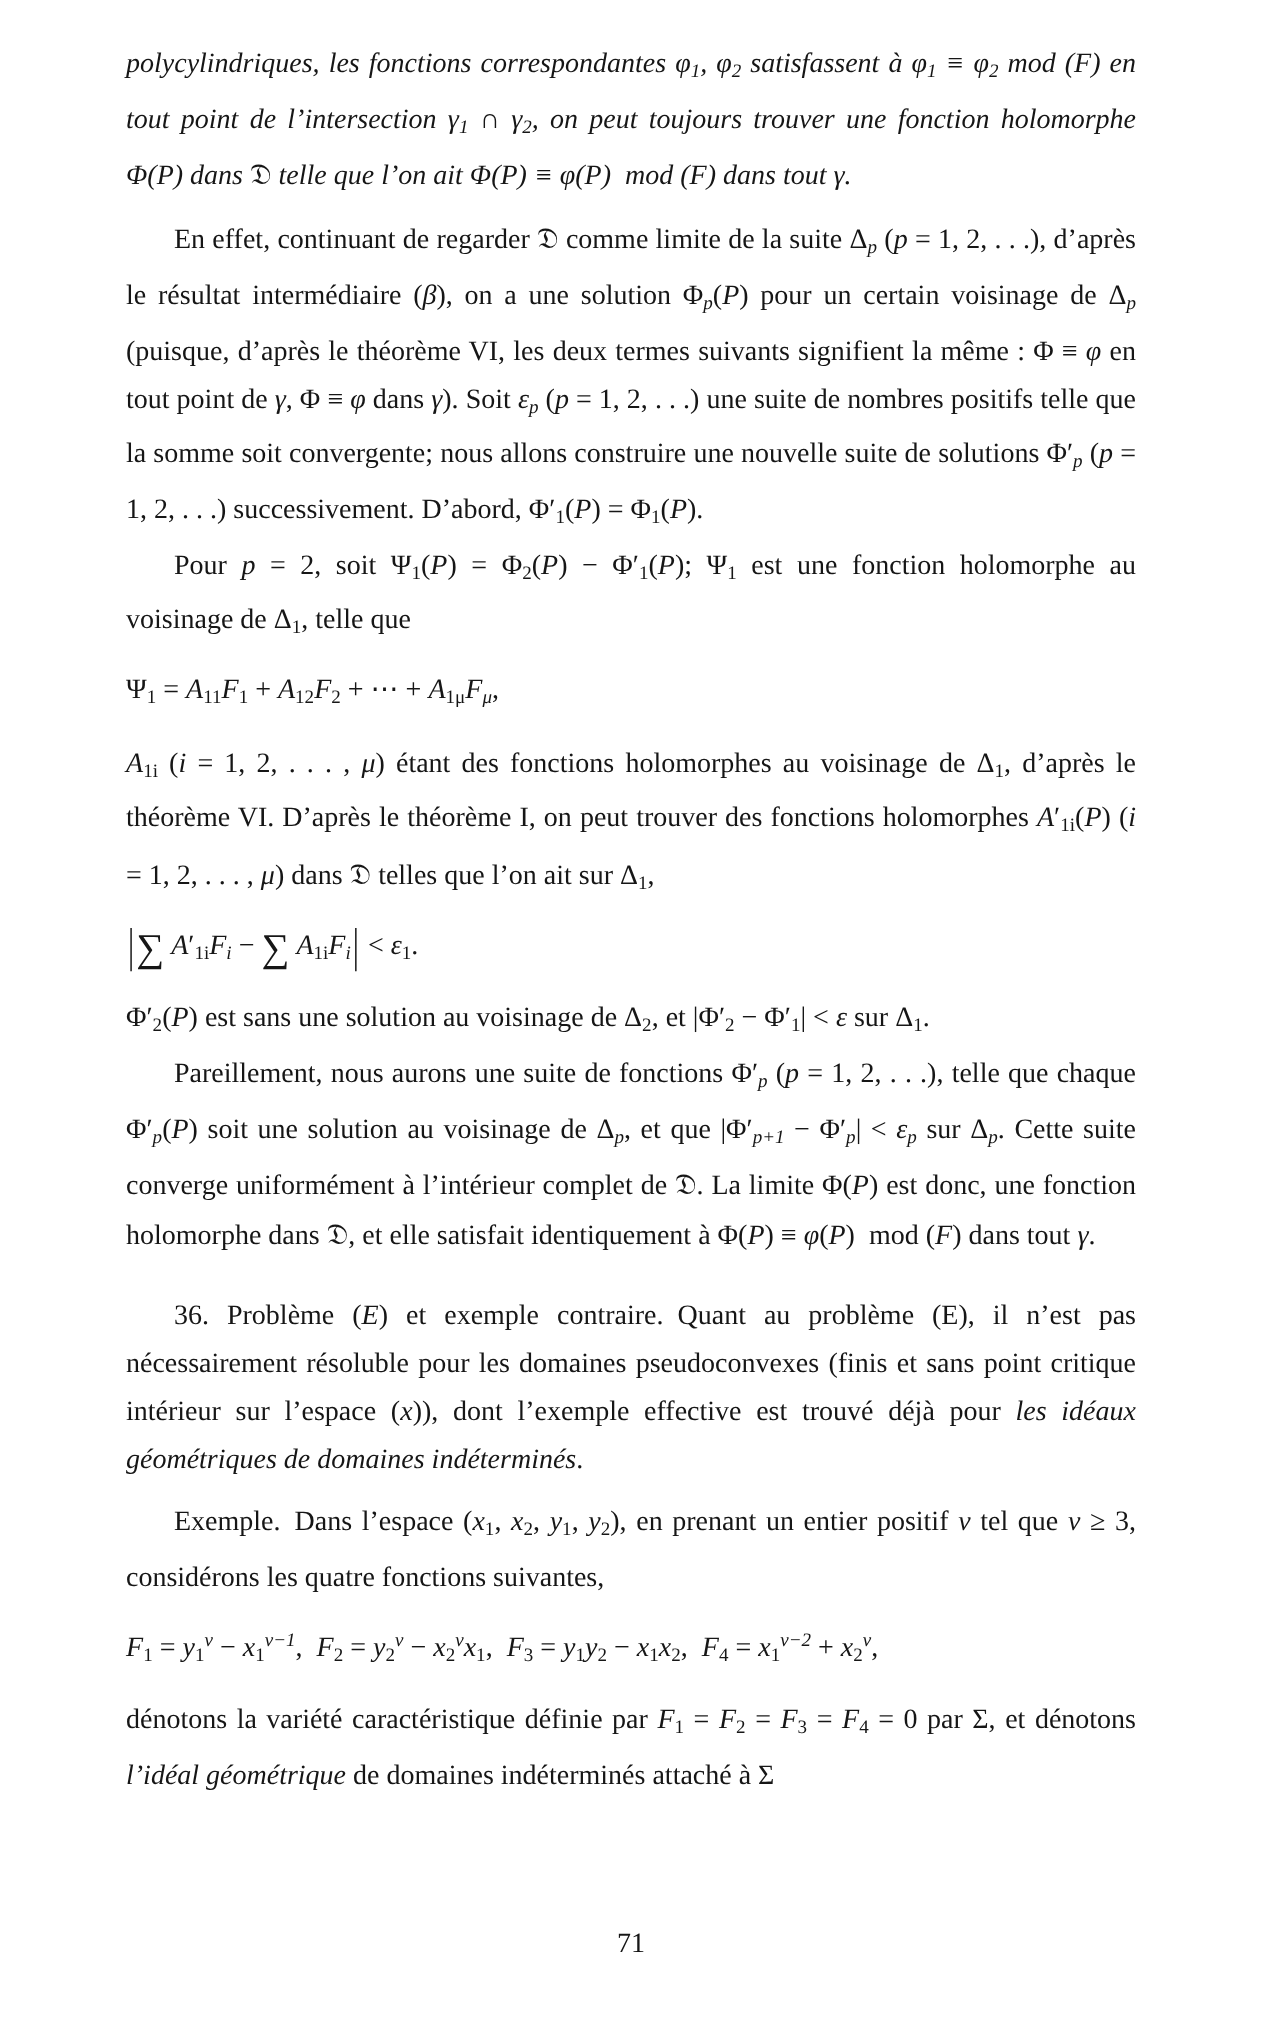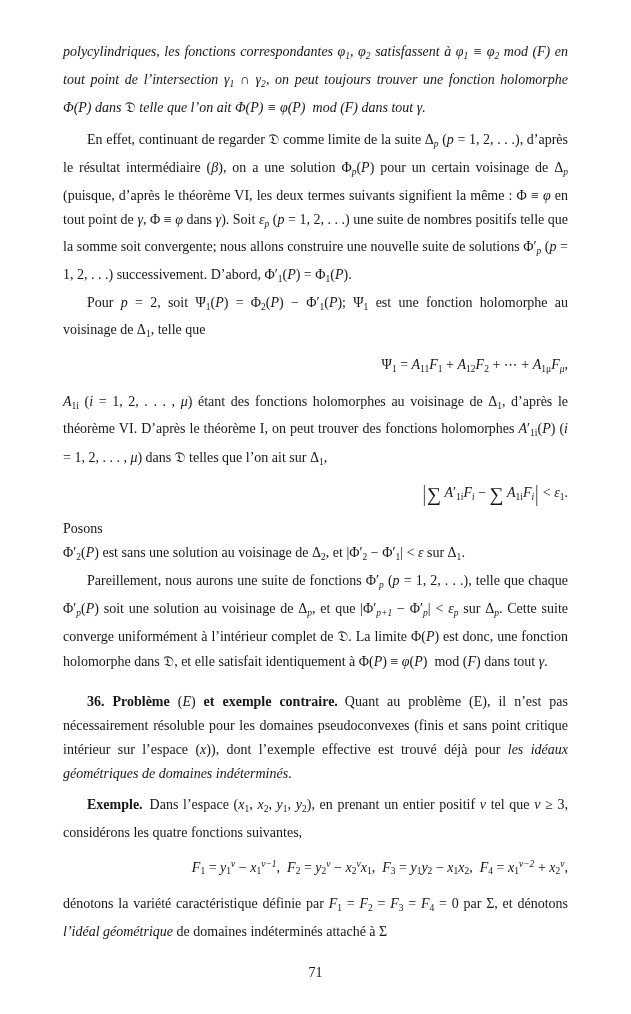--- a/index.html
+++ b/index.html
@@ -2,47 +2,46 @@
 <html lang="fr"><head>
 <meta charset="utf-8">
 <style>
   html,body{margin:0;padding:0;background:#ffffff;}
   .page{
     position:relative;width:631px;height:1014px;background:#ffffff;
     color:#161616;overflow:hidden;
     font-family:"Liberation Serif","DejaVu Serif","DejaVu Sans",serif;
     font-size:14px;line-height:24px;
   }
-  .content{position:absolute;left:63px;top:40px;width:505px;}
+  .content{position:absolute;left:63px;top:21px;width:505px;}
   .p{text-align:justify;}
-  .eq{text-align:right;margin:7px 0 9px 0;}
+  .eq{text-align:left;margin:7px 0 9px 0;}
   .indent{text-indent:24px;}
   .gap-sm{margin-top:7px;}
   .gap-md{margin-top:16px;}
   .it{font-style:italic;}
-  .bd{font-weight:700;}
+  .bd{font-weight:400;}
   .sb{font-size:68%;vertical-align:-0.28em;}
   .sp{font-size:68%;vertical-align:0.5em;}
   .big{font-size:140%;vertical-align:-0.18em;line-height:1;}
   .bar{display:inline-block;transform:scaleY(1.55);line-height:1;margin:0 1px;font-size:110%;vertical-align:-0.08em;}
   .frak{font-family:"DejaVu Sans","DejaVu Serif",serif;font-size:104%;}
   .pagenum{position:absolute;left:0;top:961px;width:100%;text-align:center;font-size:14px;color:#161616;}
 </style>
 </head>
 <body>
 
 <div class="page">
   <div class="content" id="doc-content">
       <div class="p"><span class="it">polycylindriques, les fonctions correspondantes φ</span><span class="it sb">1</span><span class="it">, φ</span><span class="it sb">2</span><span class="it"> satisfassent à φ</span><span class="it sb">1</span><span class="it"> ≡ φ</span><span class="it sb">2</span><span class="it"> mod (F) en tout point de l’intersection γ</span><span class="it sb">1</span><span class="it"> ∩ γ</span><span class="it sb">2</span><span class="it">, on peut toujours trouver une fonction holomorphe Φ(P) dans </span><span class="frak">𝔇</span><span class="it"> telle que l’on ait Φ(P) ≡ φ(P) mod (F) dans tout γ.</span></div>
       <div class="p indent gap-sm"><span>En effet, continuant de regarder </span><span class="frak">𝔇</span><span> comme limite de la suite Δ</span><span class="it sb">p</span><span> (</span><span class="it">p</span><span> = 1, 2, .&nbsp;.&nbsp;.), d’après le résultat intermédiaire (</span><span class="it">β</span><span>), on a une solution Φ</span><span class="it sb">p</span><span>(</span><span class="it">P</span><span>) pour un certain voisinage de Δ</span><span class="it sb">p</span><span> (puisque, d’après le théorème VI, les deux termes suivants signifient la même : Φ ≡ </span><span class="it">φ</span><span> en tout point de </span><span class="it">γ</span><span>, Φ ≡ </span><span class="it">φ</span><span> dans </span><span class="it">γ</span><span>). Soit </span><span class="it">ε</span><span class="it sb">p</span><span> (</span><span class="it">p</span><span> = 1, 2, .&nbsp;.&nbsp;.) une suite de nombres positifs telle que la somme soit convergente; nous allons construire une nouvelle suite de solutions Φ′</span><span class="it sb">p</span><span> (</span><span class="it">p</span><span> = 1, 2, .&nbsp;.&nbsp;.) successivement. D’abord, Φ′</span><span class="sb">1</span><span>(</span><span class="it">P</span><span>) = Φ</span><span class="sb">1</span><span>(</span><span class="it">P</span><span>).</span></div>
       <div class="p indent"><span>Pour </span><span class="it">p</span><span> = 2, soit Ψ</span><span class="sb">1</span><span>(</span><span class="it">P</span><span>) = Φ</span><span class="sb">2</span><span>(</span><span class="it">P</span><span>) − Φ′</span><span class="sb">1</span><span>(</span><span class="it">P</span><span>); Ψ</span><span class="sb">1</span><span> est une fonction holomorphe au voisinage de Δ</span><span class="sb">1</span><span>, telle que</span></div>
       <div class="eq"><span>Ψ</span><span class="sb">1</span><span> = </span><span class="it">A</span><span class="sb">11</span><span class="it">F</span><span class="sb">1</span><span> + </span><span class="it">A</span><span class="sb">12</span><span class="it">F</span><span class="sb">2</span><span> + ⋯ + </span><span class="it">A</span><span class="sb">1μ</span><span class="it">F</span><span class="it sb">μ</span><span>,</span></div>
       <div class="p"><span class="it">A</span><span class="sb">1i</span><span> (</span><span class="it">i</span><span> = 1, 2, .&nbsp;.&nbsp;.&nbsp;, </span><span class="it">μ</span><span>) étant des fonctions holomorphes au voisinage de Δ</span><span class="sb">1</span><span>, d’après le théorème VI. D’après le théorème I, on peut trouver des fonctions holomorphes </span><span class="it">A</span><span>′</span><span class="sb">1i</span><span>(</span><span class="it">P</span><span>) (</span><span class="it">i</span><span> = 1, 2, .&nbsp;.&nbsp;.&nbsp;, </span><span class="it">μ</span><span>) dans </span><span class="frak">𝔇</span><span> telles que l’on ait sur Δ</span><span class="sb">1</span><span>,</span></div>
       <div class="eq"><span class="bar">|</span><span class="big">∑</span><span> </span><span class="it">A</span><span>′</span><span class="sb">1i</span><span class="it">F</span><span class="it sb">i</span><span> − </span><span class="big">∑</span><span> </span><span class="it">A</span><span class="sb">1i</span><span class="it">F</span><span class="it sb">i</span><span class="bar">|</span><span> &lt; </span><span class="it">ε</span><span class="sb">1</span><span>.</span></div>
-      <div class="p"><span>Posons</span></div>
       <div class="p"><span>Φ′</span><span class="sb">2</span><span>(</span><span class="it">P</span><span>) est sans une solution au voisinage de Δ</span><span class="sb">2</span><span>, et |Φ′</span><span class="sb">2</span><span> − Φ′</span><span class="sb">1</span><span>| &lt; </span><span class="it">ε</span><span> sur Δ</span><span class="sb">1</span><span>.</span></div>
       <div class="p indent"><span>Pareillement, nous aurons une suite de fonctions Φ′</span><span class="it sb">p</span><span> (</span><span class="it">p</span><span> = 1, 2, .&nbsp;.&nbsp;.), telle que chaque Φ′</span><span class="it sb">p</span><span>(</span><span class="it">P</span><span>) soit une solution au voisinage de Δ</span><span class="it sb">p</span><span>, et que |Φ′</span><span class="it sb">p+1</span><span> − Φ′</span><span class="it sb">p</span><span>| &lt; </span><span class="it">ε</span><span class="it sb">p</span><span> sur Δ</span><span class="it sb">p</span><span>. Cette suite converge uniformément à l’intérieur complet de </span><span class="frak">𝔇</span><span>. La limite Φ(</span><span class="it">P</span><span>) est donc, une fonction holomorphe dans </span><span class="frak">𝔇</span><span>, et elle satisfait identiquement à Φ(</span><span class="it">P</span><span>) ≡ </span><span class="it">φ</span><span>(</span><span class="it">P</span><span>) mod (</span><span class="it">F</span><span>) dans tout </span><span class="it">γ</span><span>.</span></div>
       <div class="p indent gap-md"><span class="bd">36. Problème </span><span>(</span><span class="it">E</span><span>)</span><span class="bd"> et exemple contraire.</span><span> Quant au problème (E), il n’est pas nécessairement résoluble pour les domaines pseudoconvexes (finis et sans point critique intérieur sur l’espace (</span><span class="it">x</span><span>)), dont l’exemple effective est trouvé déjà pour </span><span class="it">les idéaux géométriques de domaines indéterminés</span><span>.</span></div>
       <div class="p indent gap-sm"><span class="bd">Exemple.</span><span> Dans l’espace (</span><span class="it">x</span><span class="sb">1</span><span>, </span><span class="it">x</span><span class="sb">2</span><span>, </span><span class="it">y</span><span class="sb">1</span><span>, </span><span class="it">y</span><span class="sb">2</span><span>), en prenant un entier positif </span><span class="it">ν</span><span> tel que </span><span class="it">ν</span><span> ≥ 3, considérons les quatre fonctions suivantes,</span></div>
       <div class="eq"><span class="it">F</span><span class="sb">1</span><span> = </span><span class="it">y</span><span class="sb">1</span><span class="it sp">ν</span><span> − </span><span class="it">x</span><span class="sb">1</span><span class="it sp">ν−1</span><span>, </span><span class="it">F</span><span class="sb">2</span><span> = </span><span class="it">y</span><span class="sb">2</span><span class="it sp">ν</span><span> − </span><span class="it">x</span><span class="sb">2</span><span class="it sp">ν</span><span class="it">x</span><span class="sb">1</span><span>, </span><span class="it">F</span><span class="sb">3</span><span> = </span><span class="it">y</span><span class="sb">1</span><span class="it">y</span><span class="sb">2</span><span> − </span><span class="it">x</span><span class="sb">1</span><span class="it">x</span><span class="sb">2</span><span>, </span><span class="it">F</span><span class="sb">4</span><span> = </span><span class="it">x</span><span class="sb">1</span><span class="it sp">ν−2</span><span> + </span><span class="it">x</span><span class="sb">2</span><span class="it sp">ν</span><span>,</span></div>
       <div class="p"><span>dénotons la variété caractéristique définie par </span><span class="it">F</span><span class="sb">1</span><span> = </span><span class="it">F</span><span class="sb">2</span><span> = </span><span class="it">F</span><span class="sb">3</span><span> = </span><span class="it">F</span><span class="sb">4</span><span> = 0 par Σ, et dénotons </span><span class="it">l’idéal géométrique</span><span> de domaines indéterminés attaché à Σ</span></div>
     </div>
   <div class="pagenum">71</div>
 </div>
 

